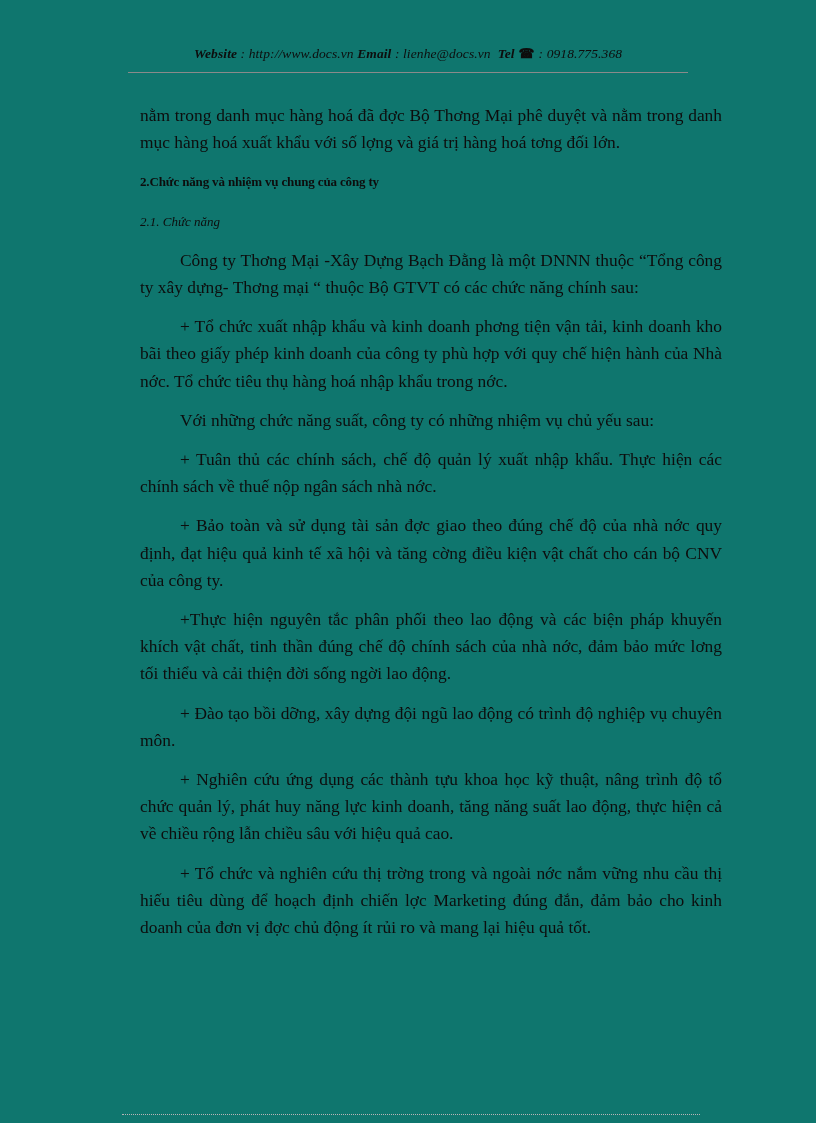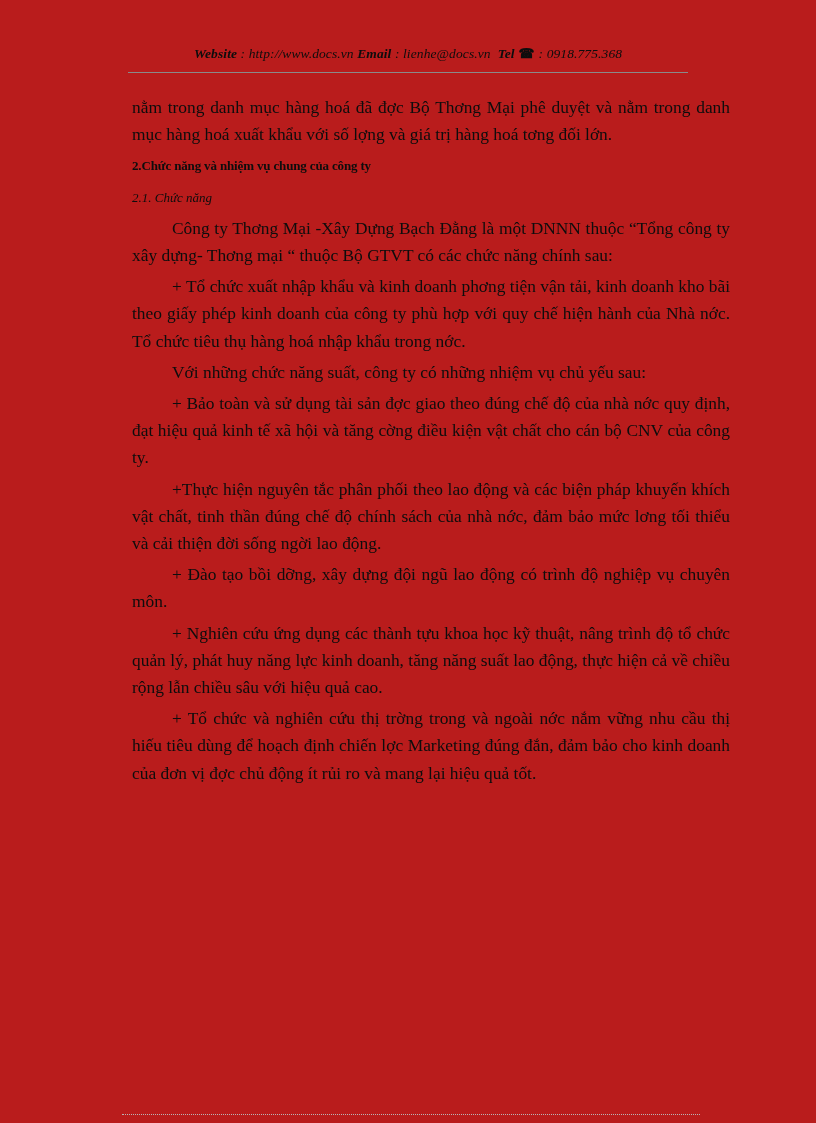--- a/index.html
+++ b/index.html
@@ -12,21 +12,21 @@
     height: 1123px;
     position: relative;
     font-family: "Liberation Serif", "DejaVu Serif", serif;
     color: #0d0d0d;
     overflow: hidden;
   }
 
   .page {
     position: absolute;
     inset: 0;
-    background: #b91c1c;
+    background: #0f766e;
   }
 
   
   .header {
     position: absolute;
     top: 44px;
     left: 128px;
     width: 560px;
     text-align: center;
     white-space: nowrap;
@@ -74,21 +74,21 @@
     position: absolute;
     top: 90px;
     left: 128px;
     width: 606px;
     font-size: 17.4px;
     line-height: 27.2px;
     text-align: justify;
     text-justify: inter-word;
   }
   .body-text p {
-    margin: 4px;
+    margin: 12px;
     padding: 0;
   }
   p.flush { text-indent: 0; }
   p.indent { text-indent: 40px; }
   p.heading {
     font-weight: bold;
     text-indent: 0;
     font-size: 13px;
     letter-spacing: -0.15px;
   }
@@ -116,20 +116,21 @@
 
   <div class="rule-top"></div>
 
   <div class="body-text">
     <p class="flush">nằm trong danh mục hàng hoá đã đợc  Bộ Thơng  Mại phê duyệt và nằm trong danh mục hàng hoá xuất khẩu với số lợng  và giá trị hàng hoá  tơng  đối lớn.</p>
     <p class="heading">2.Chức năng và nhiệm vụ chung của công ty</p>
     <p class="subheading">2.1.  Chức năng</p>
     <p class="indent">Công ty Thơng   Mại -Xây Dựng Bạch Đằng là một DNNN thuộc “Tổng công ty xây dựng- Thơng   mại “ thuộc Bộ GTVT có các chức năng chính sau:</p>
     <p class="indent">+ Tổ chức xuất nhập khẩu và kinh doanh phơng   tiện vận tải, kinh doanh kho bãi theo giấy phép kinh doanh của công ty phù hợp với quy chế hiện hành của Nhà nớc.   Tổ chức tiêu thụ hàng hoá nhập khẩu trong nớc.</p>
     <p class="indent">Với những chức năng suất, công ty có những nhiệm vụ chủ yếu sau:</p>
+    <p class="indent">+ Tuân thủ các chính sách, chế độ quản lý xuất nhập khẩu. Thực hiện các chính sách về thuế nộp ngân sách nhà nớc.</p>
     <p class="indent">+ Bảo toàn và sử dụng tài sản đợc   giao theo đúng chế độ của nhà nớc quy định, đạt hiệu quả kinh tế xã hội và tăng cờng   điều kiện vật chất cho cán bộ CNV của công ty.</p>
     <p class="indent">+Thực hiện nguyên tắc phân phối theo lao động và các biện pháp khuyến khích vật chất, tinh thần đúng chế độ chính sách của nhà nớc,   đảm bảo mức lơng   tối thiểu và cải thiện đời sống ngời   lao động.</p>
     <p class="indent">+ Đào tạo bồi dỡng,   xây dựng đội ngũ lao động có trình độ nghiệp vụ chuyên môn.</p>
     <p class="indent">+ Nghiên cứu ứng dụng các thành tựu khoa học kỹ thuật, nâng trình độ tổ chức quản lý, phát huy năng lực kinh doanh, tăng năng suất lao động, thực hiện cả về chiều rộng lẫn chiều sâu với hiệu quả cao.</p>
     <p class="indent">+ Tổ chức và nghiên cứu thị trờng   trong và ngoài nớc   nắm vững nhu cầu thị hiếu tiêu dùng để hoạch định chiến lợc   Marketing đúng đắn, đảm bảo cho kinh doanh của đơn vị đợc   chủ động ít rủi ro và mang lại hiệu quả tốt.</p>
   </div>
 
   <div class="rule-bottom"></div>
 
 </div>

